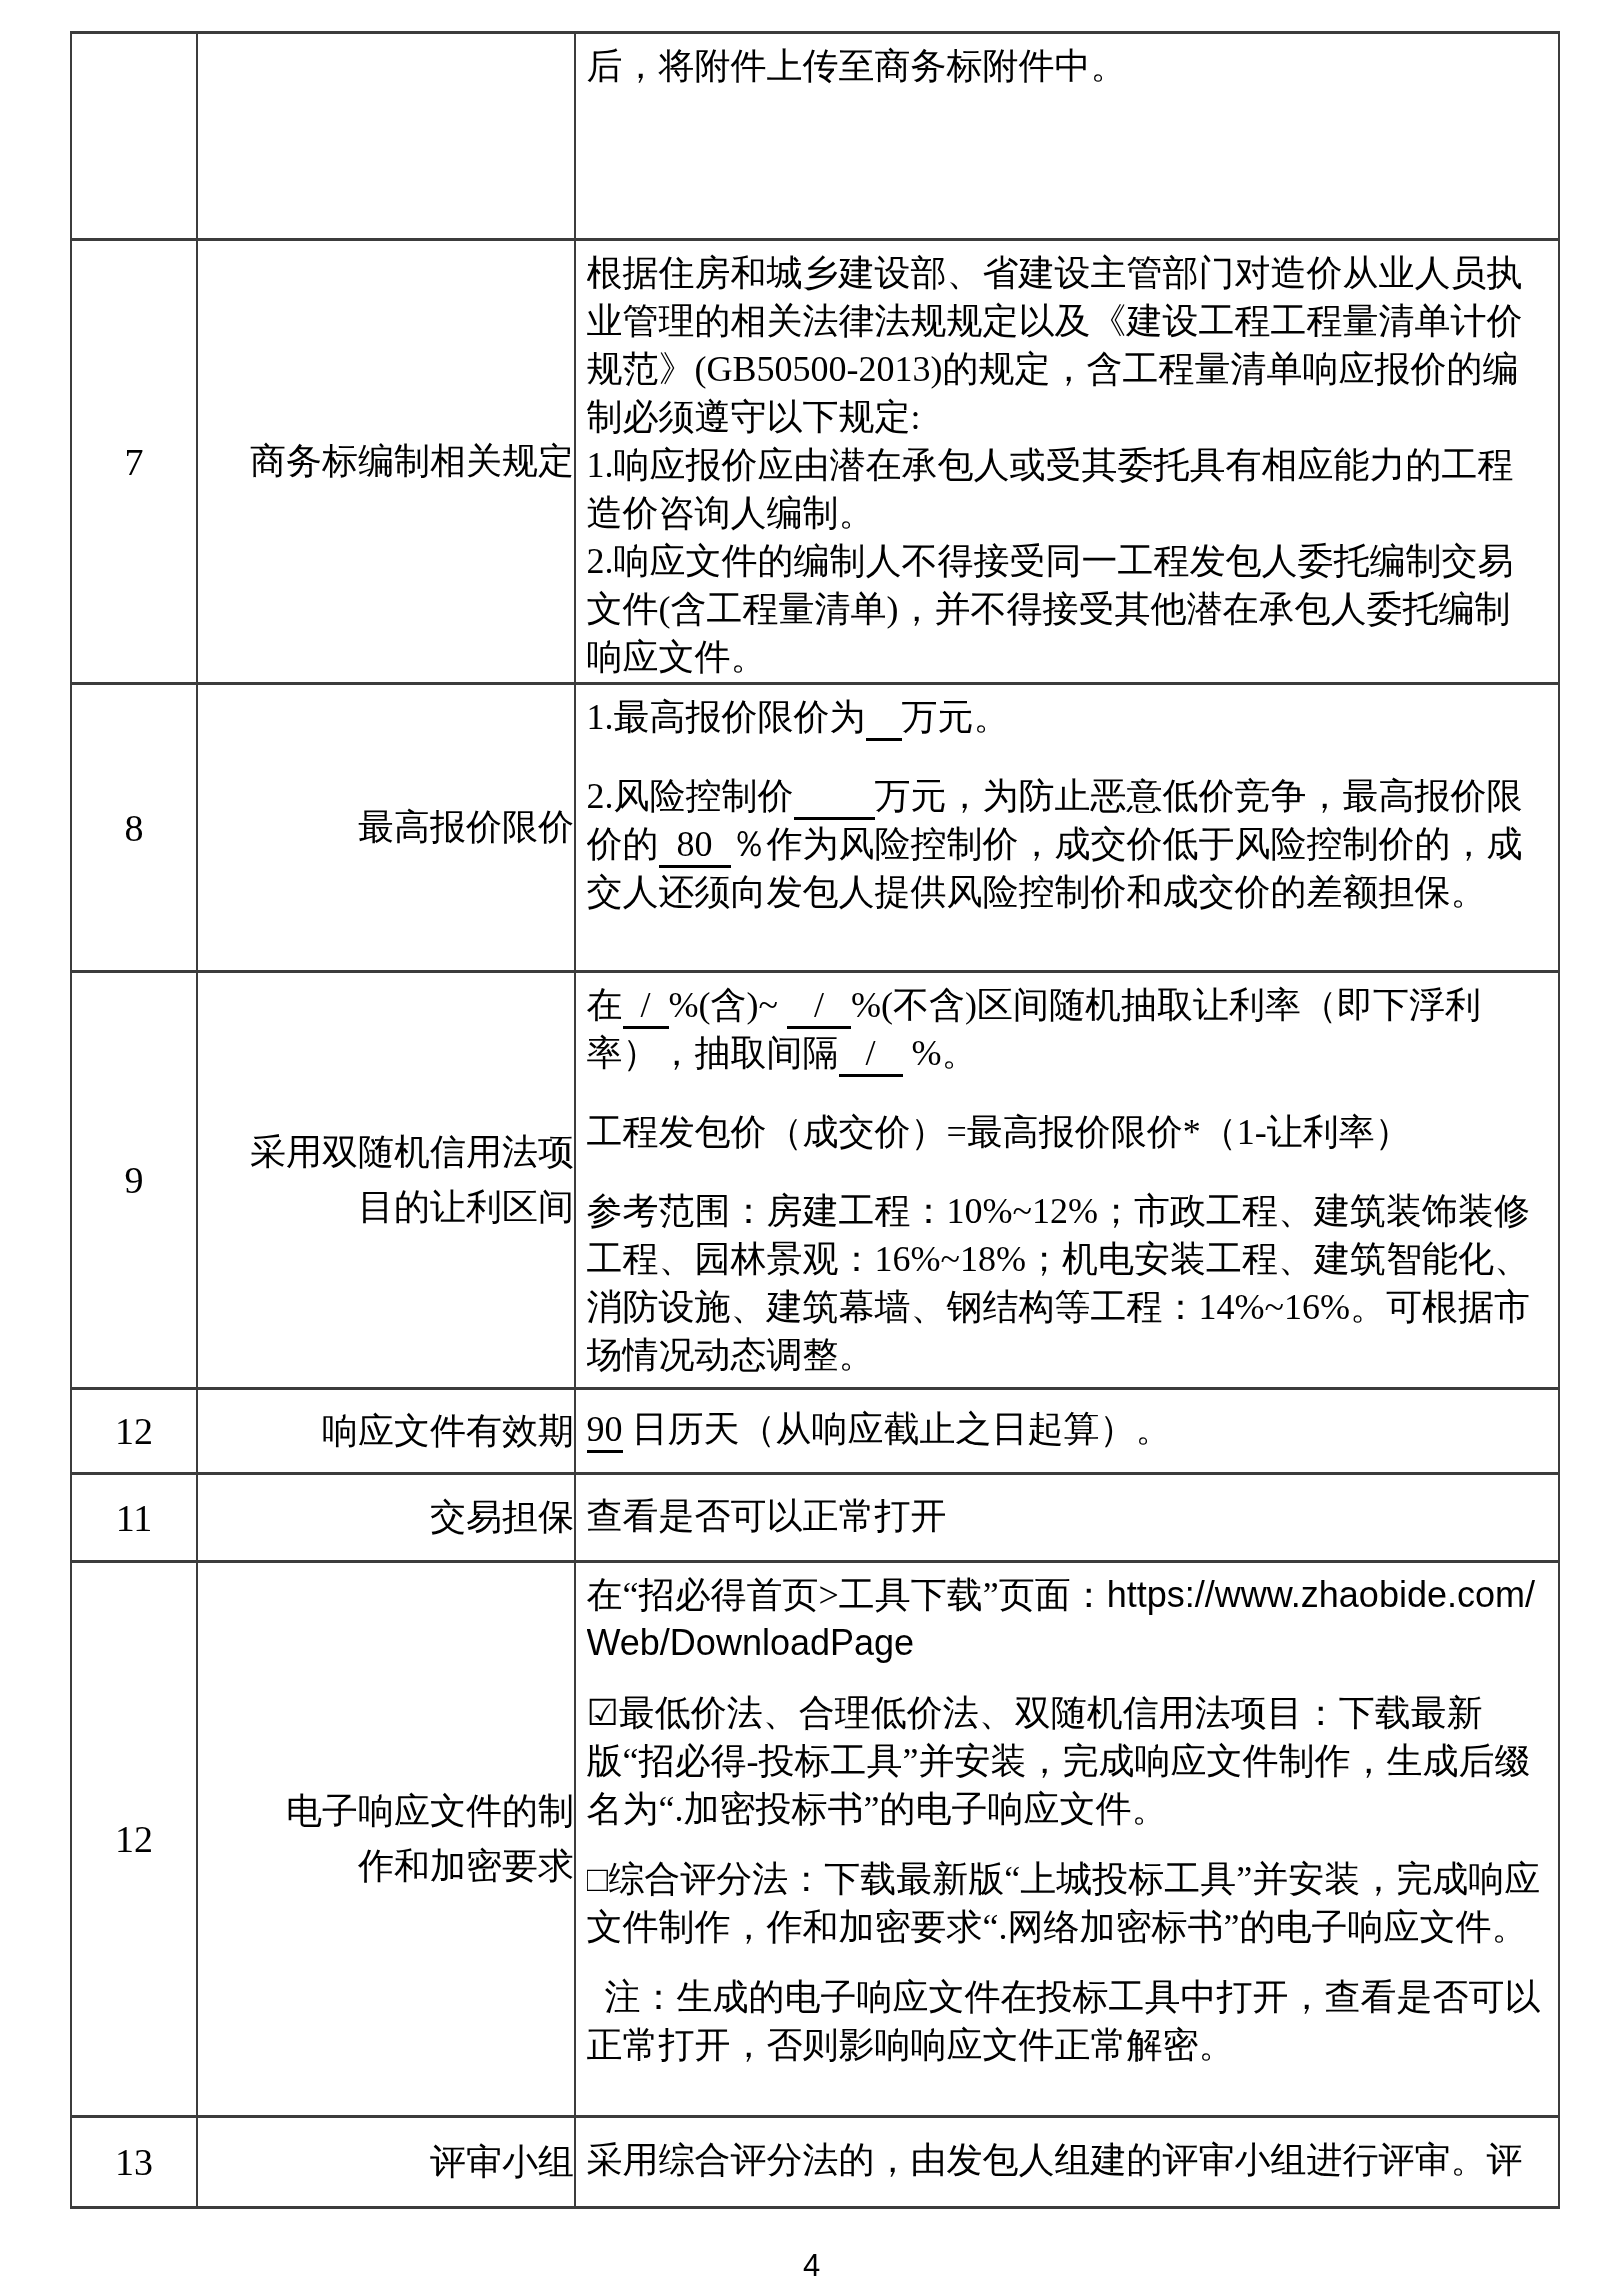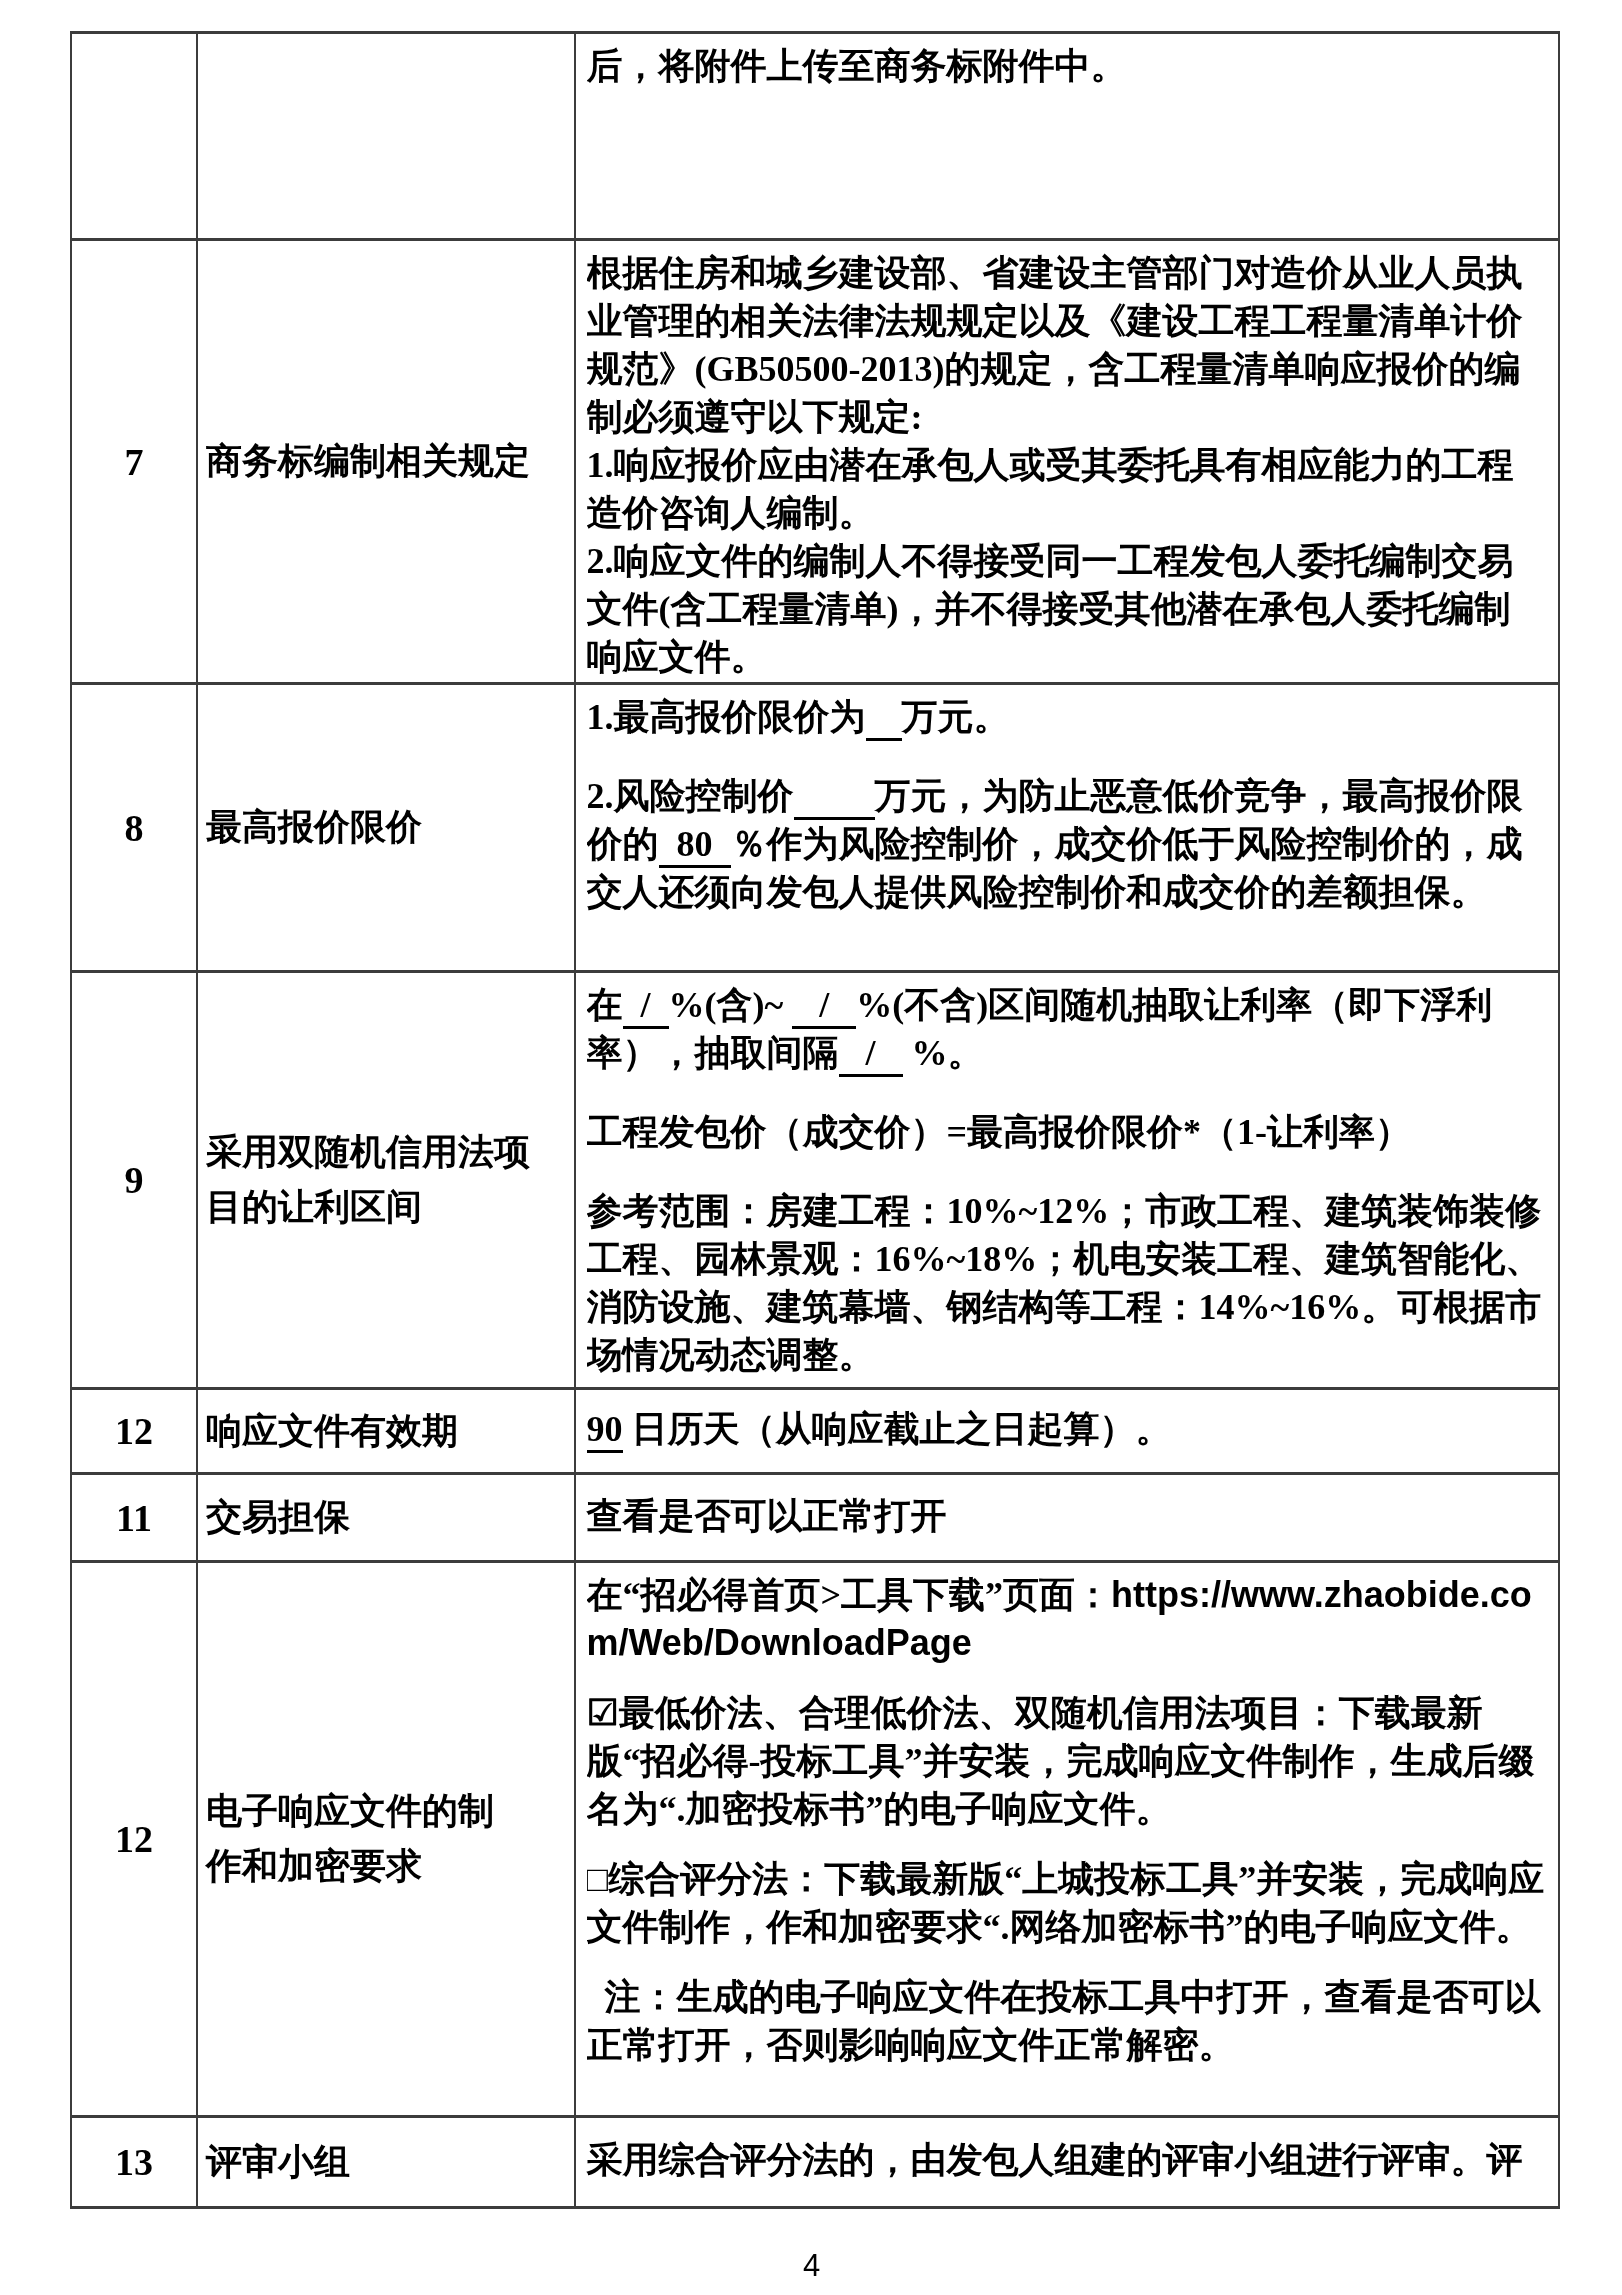--- a/index.html
+++ b/index.html
@@ -15,36 +15,35 @@
     color: #000000;
     overflow: hidden;
   }
   table.terms {
     position: absolute;
     left: 70px;
     top: 31px;
     width: 1487px;
     border-collapse: collapse;
     table-layout: fixed;
-    font-weight: bold;
   }
   td {
     border: 2px solid #3c3c3c;
     border-top-width: 3.3px;
     border-bottom-width: 3.3px;
     box-sizing: border-box;
     padding: 0;
   }
   td.no {
     text-align: center;
     vertical-align: middle;
     font-size: 38px;
   }
   td.label {
-    text-align: left;
+    text-align: right;
     vertical-align: middle;
     font-size: 36px;
     line-height: 55px;
     padding-left: 8px;
   }
   td.content {
     vertical-align: top;
     font-size: 36px;
     line-height: 48px;
     padding: 7.9px 13px 0 10.5px;

